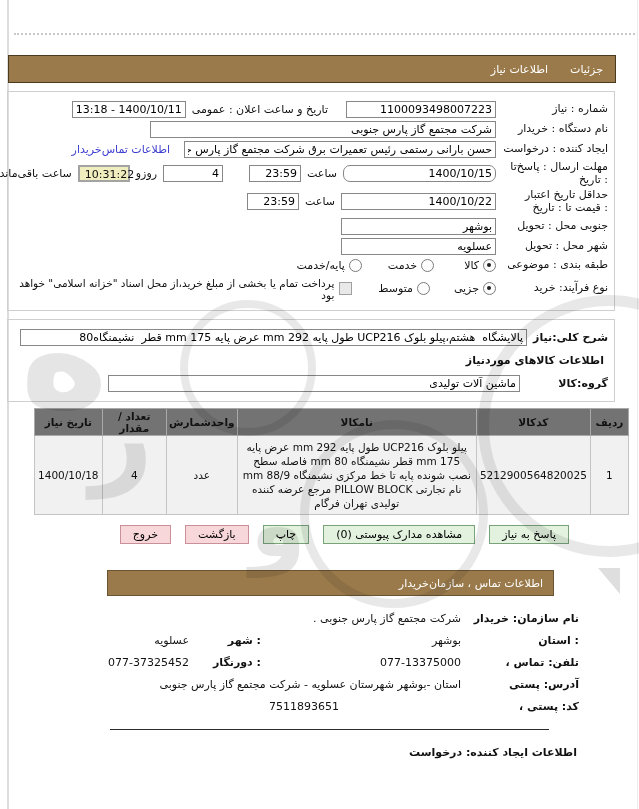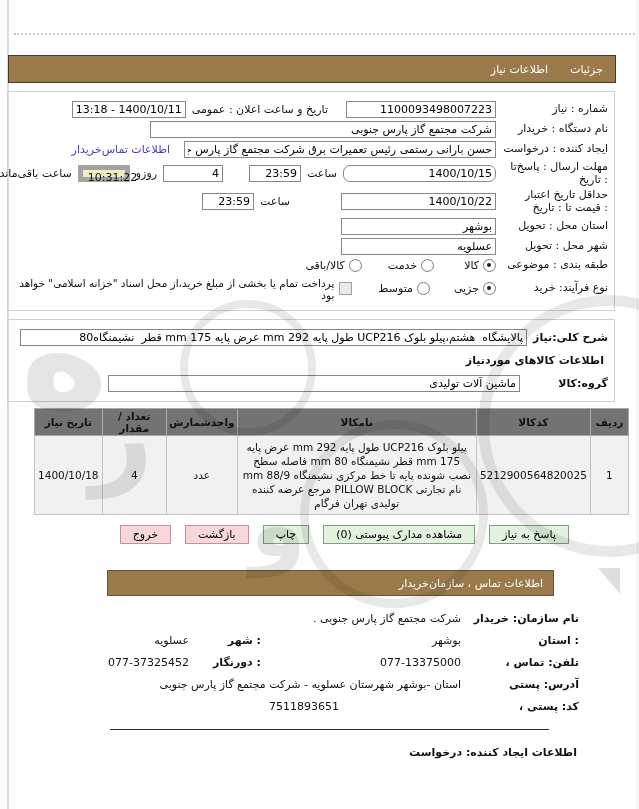--- a/index.html
+++ b/index.html
@@ -20,21 +20,21 @@
           display:flex;align-items:center;gap:22px;padding:0 12px;color:#fff;}
   .tabbar .tab{cursor:default;}
 
   .panel{margin:8px 24px 0 7px;border:1px solid #cfcfcf;padding:6px 6px 6px 4px;background:transparent;}
   .frow{display:flex;align-items:center;margin:3px 0;min-height:16px;}
   .flbl{width:108px;flex:none;padding-left:4px;line-height:1.15;}
   .inp{border:1px solid #878787;background:#fff;height:17px;line-height:15px;font-size:11px;
        font-family:"DejaVu Sans",sans-serif;padding:0 3px;box-sizing:border-box;}
   .num{direction:ltr;text-align:right;}
   .sm-lbl{margin:0 6px;flex:none;}
-  .timer{background:#f0edbe;border:5px solid #a3a3a3;height:17px;line-height:15px;padding:0 5px;
+  .timer{background:#f0edbe;border:2px solid #a3a3a3;height:17px;line-height:15px;padding:0 5px;
          box-sizing:border-box;direction:ltr;width:52px;}
   .link{color:#3d3dd0;margin-right:14px;cursor:pointer;}
   .radio{display:inline-block;width:11px;height:11px;border:1px solid #7b7b7b;border-radius:50%;
          background:#fdfdfd;margin-left:4px;vertical-align:-2px;position:relative;flex:none;}
   .radio.sel::after{content:"";position:absolute;left:2.5px;top:2.5px;width:4px;height:4px;
          border-radius:50%;background:#222;}
   .chk{display:inline-block;width:11px;height:11px;border:1px solid #a0a0a0;background:#e9e9e9;
        margin-left:5px;vertical-align:-2px;flex:none;}
   .opt{margin-left:26px;display:inline-flex;align-items:center;}
 
@@ -107,45 +107,45 @@
         <input class="inp num" style="width: 155px; border-radius: 7px;" readonly="" value="1400/10/15">
         <span class="sm-lbl">ساعت</span>
         <input class="inp num" style="width: 52px;" readonly="" value="23:59">
         <input class="inp num" style="width: 60px; margin-right: 26px;" readonly="" value="4">
         <span class="sm-lbl">روزو</span>
         <span class="timer">10:31:22</span>
         <span class="sm-lbl">ساعت باقی‌مانده</span>
       </div>
       <div class="frow">
         <span class="flbl"><span>حداقل تاریخ اعتبار</span><br><span>: قیمت تا : تاریخ</span></span>
-        <input class="inp num" style="width: 155px; margin-left: 45px;" readonly="" value="1400/10/22">
+        <input class="inp num" style="width: 155px;" readonly="" value="1400/10/22">
         <span class="sm-lbl">ساعت</span>
         <input class="inp num" style="width: 52px;" readonly="" value="23:59">
       </div>
       <div class="frow">
-        <span class="flbl">استان محل : تحویل</span>
+        <span class="flbl">جنوبی محل : تحویل</span>
         <input class="inp" dir="rtl" style="width: 155px;" readonly="" value="بوشهر">
       </div>
       <div class="frow">
         <span class="flbl">شهر محل : تحویل</span>
         <input class="inp" dir="rtl" style="width: 155px;" readonly="" value="عسلویه">
       </div>
       <div class="frow">
         <span class="flbl">طبقه بندی : موضوعی</span>
         <span class="opt" style="margin-left:30px">
             <span class="radio sel"></span>
             <span>کالا</span>
           </span>
         <span class="opt">
             <span class="radio"></span>
             <span>خدمت</span>
           </span>
         <span class="opt">
             <span class="radio"></span>
-            <span>کالا/باقی</span>
+            <span>پایه/خدمت</span>
           </span>
       </div>
       <div class="frow">
         <span class="flbl">نوع فرآیند: خرید</span>
         <span class="opt" style="margin-left:24px">
             <span class="radio sel"></span>
             <span>جزیی</span>
           </span>
         <span class="opt">
             <span class="radio"></span>

